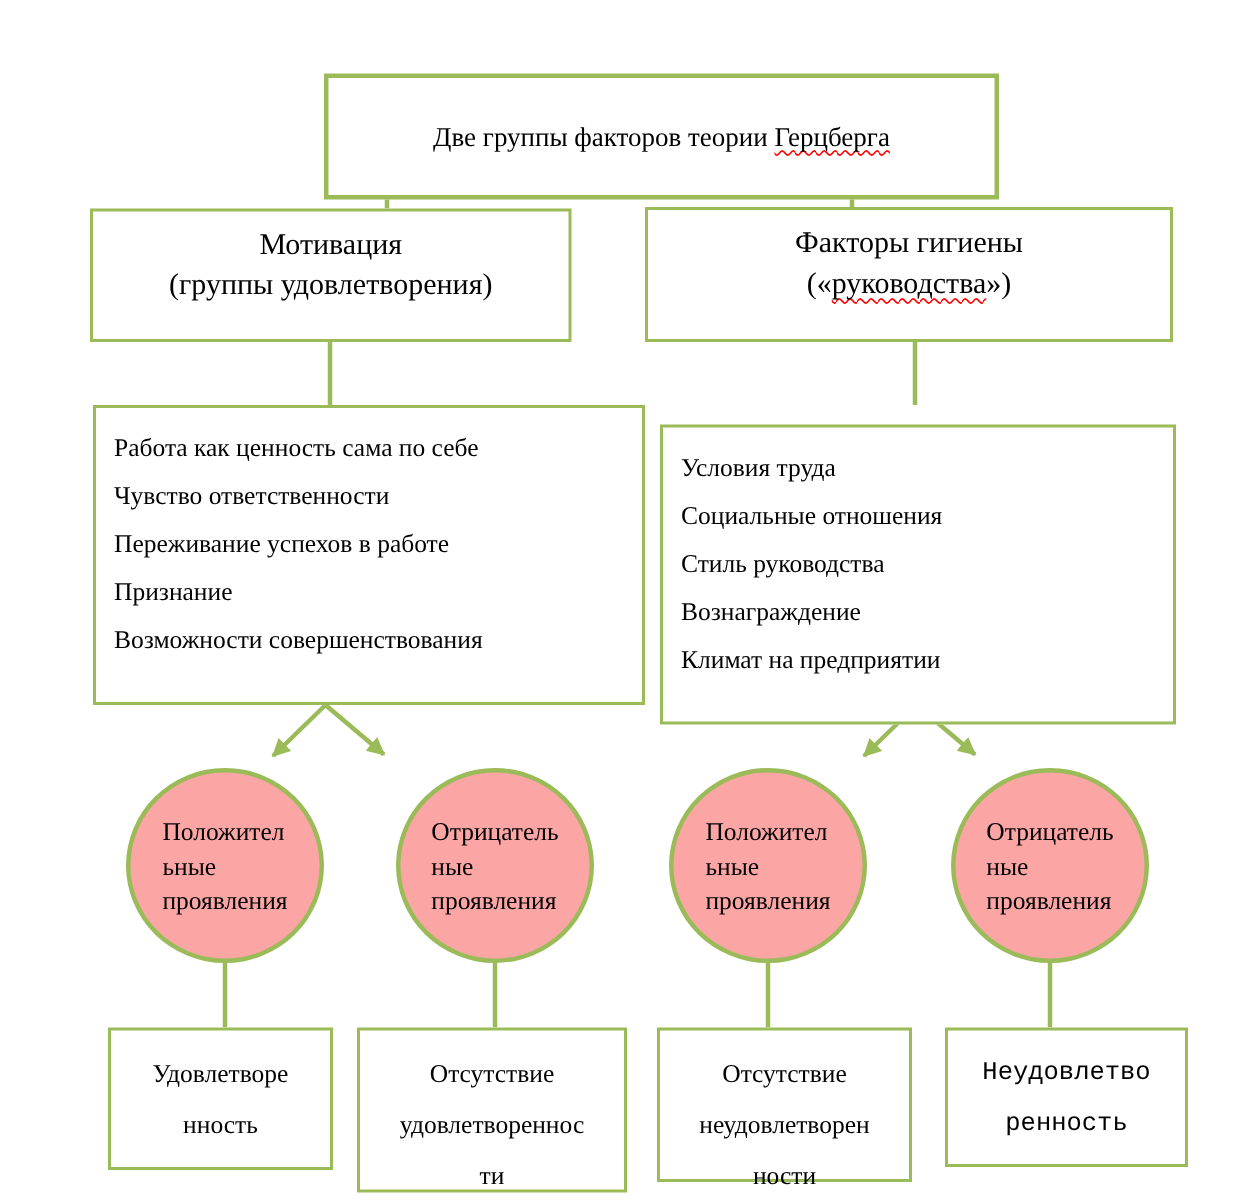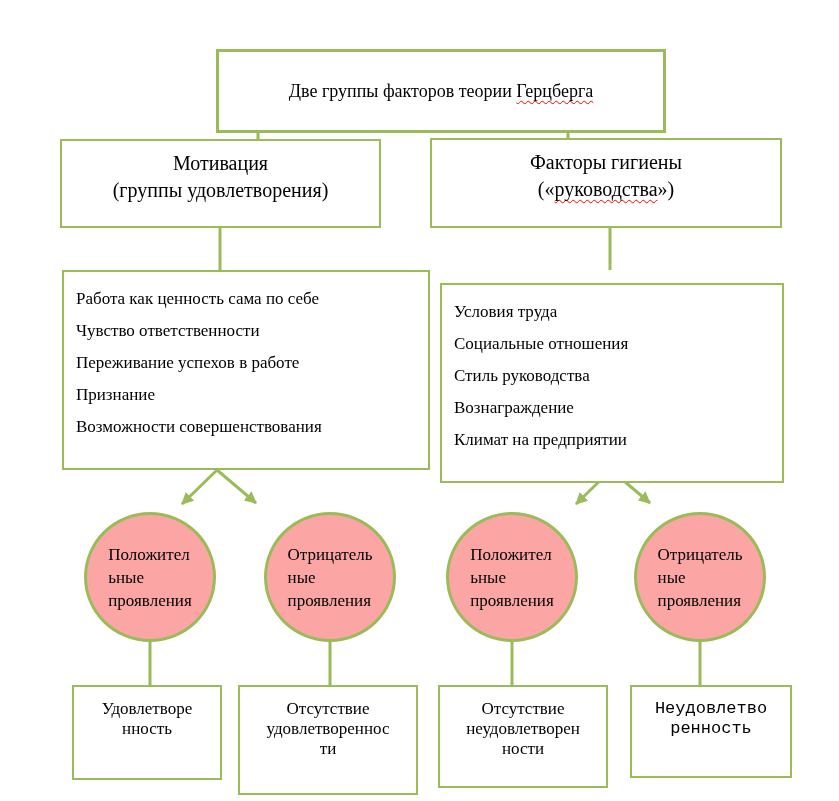--- a/index.html
+++ b/index.html
@@ -65,21 +65,21 @@
     font-size: 17px; line-height: 23px;
     text-align: left;
   }
   .c1 { left: 84px;  top: 512px; }
   .c2 { left: 264px; top: 512px; }
   .c3 { left: 446px; top: 512px; }
   .c4 { left: 634px; top: 512px; }
   .outcome {
     display: flex; flex-direction: column; align-items: center;
     padding-top: 12px;
-    font-size: 17px; line-height: 20px;
+    font-size: 17px; line-height: 34px;
     text-align: center;
   }
   .o1 { left: 72px;  top: 685px; width: 150px; height: 95px; }
   .o2 { left: 238px; top: 685px; width: 180px; height: 110px; }
   .o3 { left: 438px; top: 685px; width: 170px; height: 103px; }
   .o4 { left: 630px; top: 685px; width: 162px; height: 93px; font-family: Liberation Mono, monospace; }
   .misspelled {
     text-decoration: underline;
     text-decoration-style: wavy;
     text-decoration-color: #ff0000;

